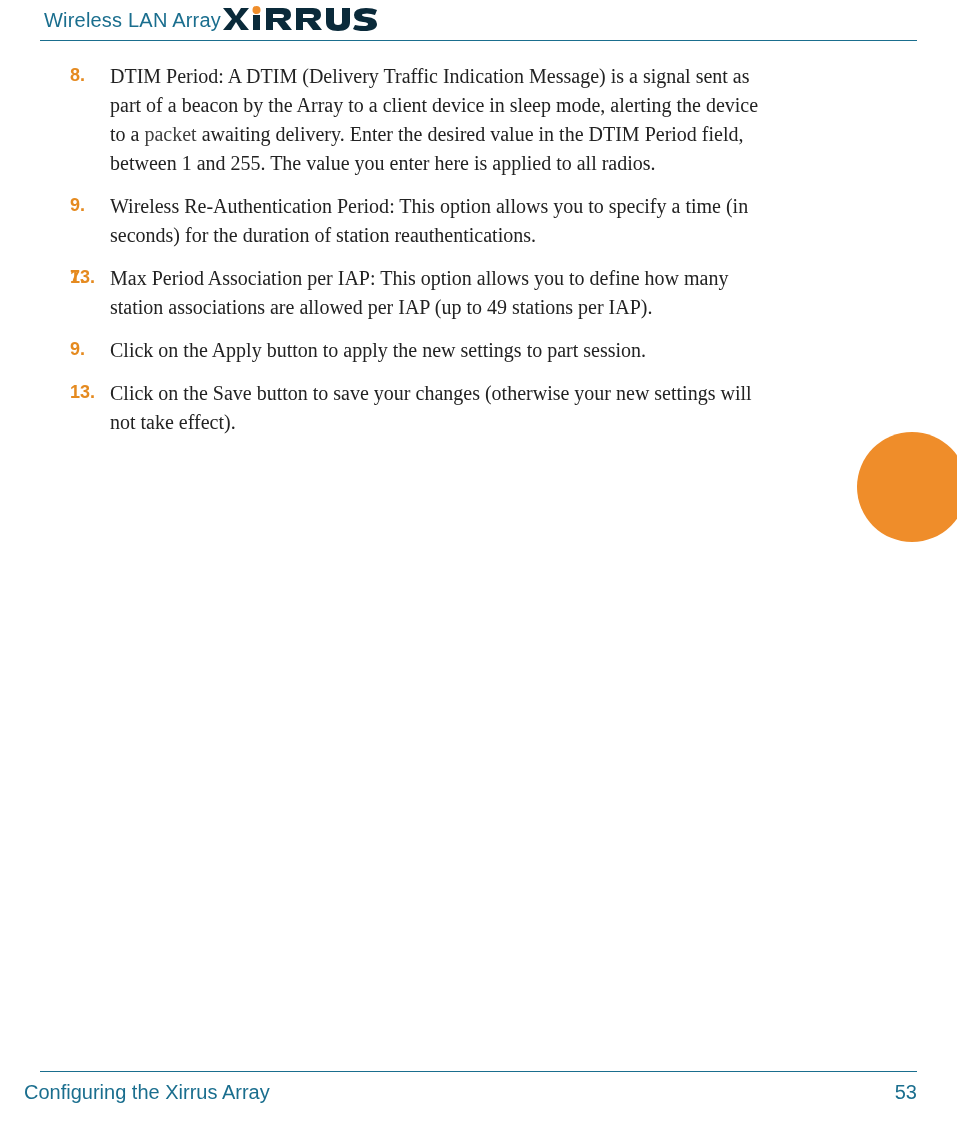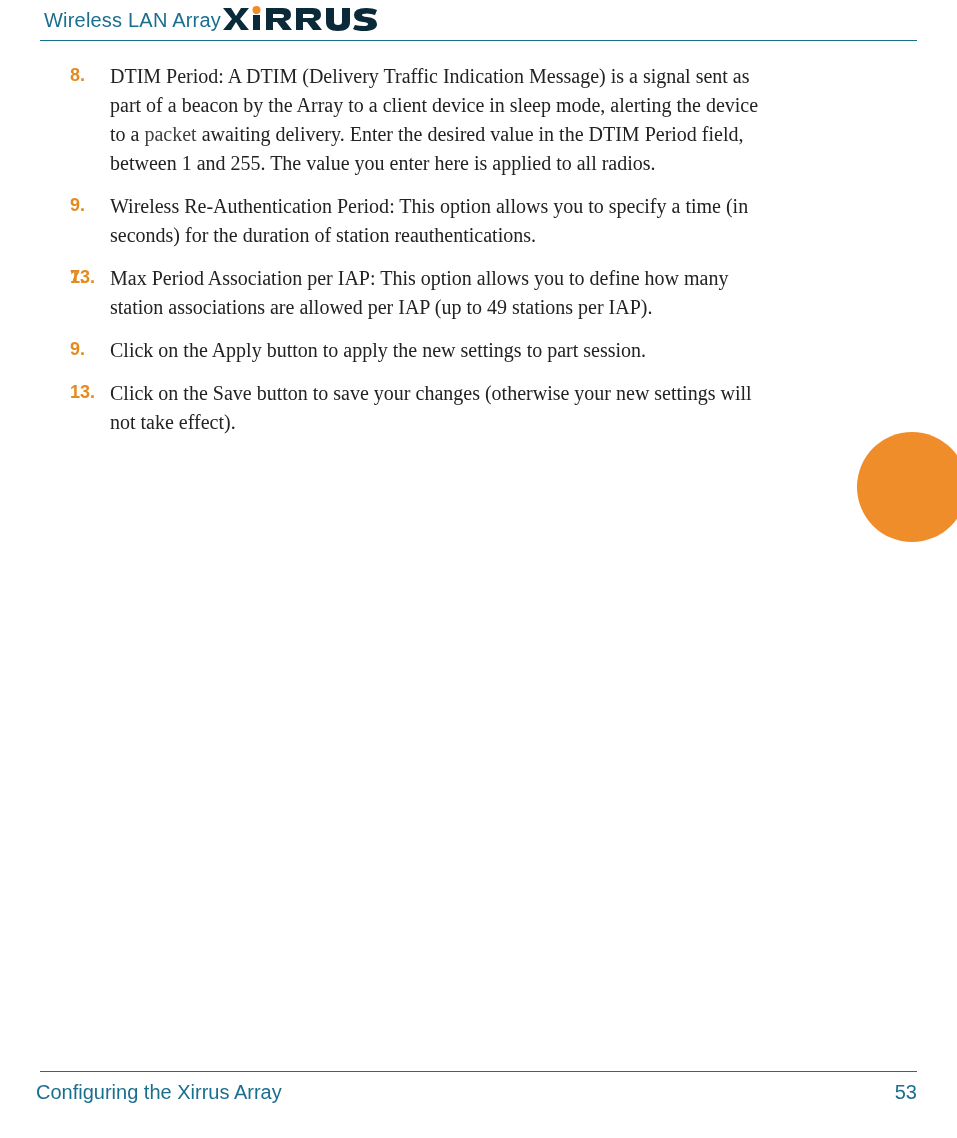--- a/index.html
+++ b/index.html
@@ -96,21 +96,21 @@
     position: absolute;
     left: 0;
     top: 0;
     width: 110px;
     height: 110px;
     background: #ef8d2a;
     border-radius: 50%;
   }
   .footer {
     position: absolute;
-    left: 36px;
+    left: 24px;
     right: 40px;
     bottom: 34px;
     display: flex;
     justify-content: space-between;
     align-items: center;
     font-family: Arial, Helvetica, sans-serif;
     font-size: 20px;
     color: #1a6e8e;
   }
   .rule-bottom {

